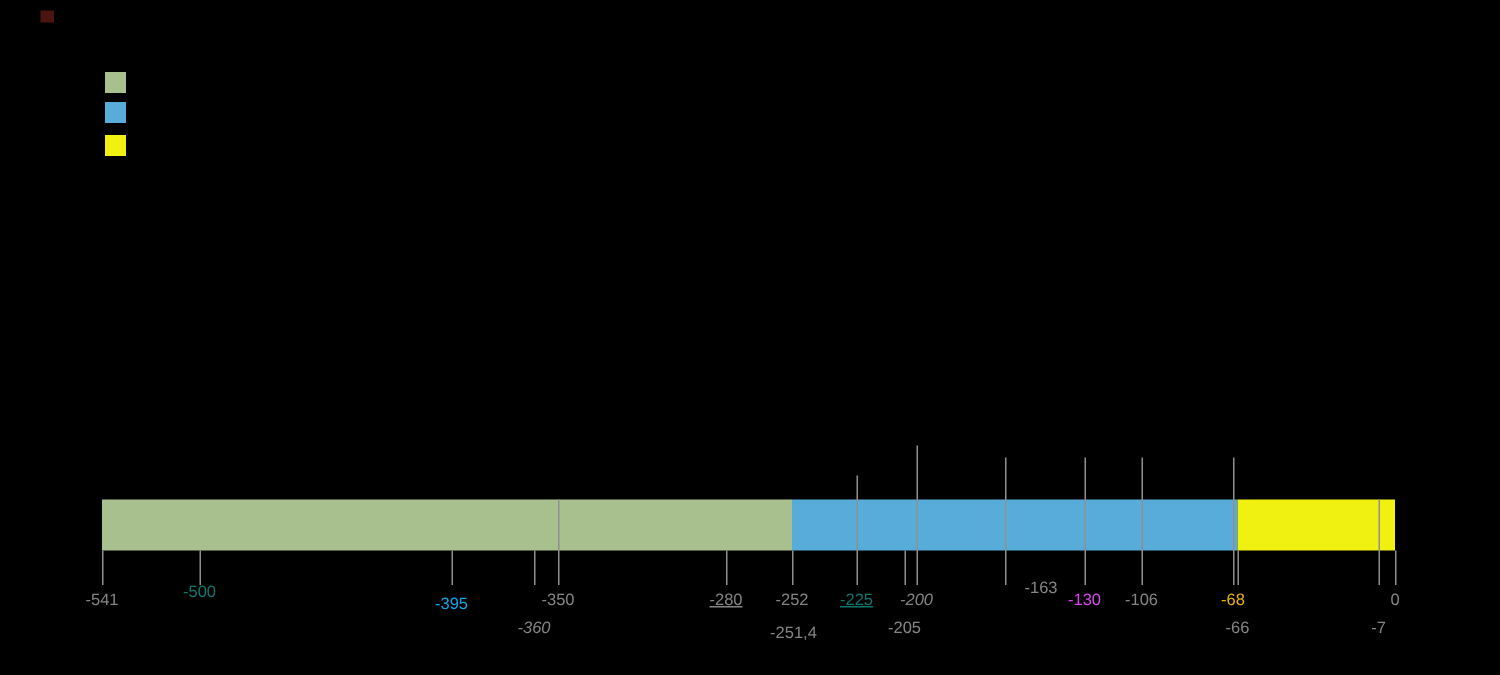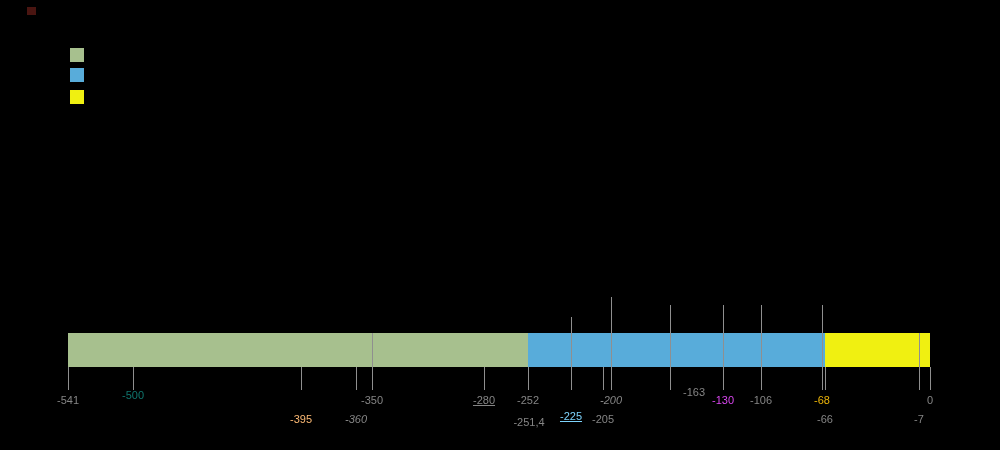--- a/index.html
+++ b/index.html
@@ -62,32 +62,32 @@
     </div>
   <div id="chart">
       <div class="bar-seg" style="left: 68px; top: 333px; width: 460.477px; height: 34px; background: rgb(167, 192, 142);"></div>
       <div class="bar-seg" style="left: 528.477px; top: 333px; width: 296.362px; height: 34px; background: rgb(88, 172, 218);"></div>
       <div class="bar-seg" style="left: 824.839px; top: 333px; width: 105.161px; height: 34px; background: rgb(240, 240, 17);"></div>
       <div class="tick-line" style="left: 68px; top: 367px; height: 23px; background: rgb(143, 143, 143);"></div>
       <div class="tick-label" style="left: 68px; top: 392px; color: rgb(133, 133, 133);">-541</div>
       <div class="tick-line" style="left: 133px; top: 367px; height: 23px; background: rgb(143, 143, 143);"></div>
       <div class="tick-label" style="left: 133px; top: 387px; color: #0f766e; text-align: center;">-500</div>
       <div class="tick-line" style="left: 301px; top: 367px; height: 23px; background: rgb(143, 143, 143);"></div>
-      <div class="tick-label" style="left: 301px; top: 411px; color: #fdba74;">-395</div>
+      <div class="tick-label" style="left: 301px; top: 395px; color: #0ea5e9;">-395</div>
       <div class="tick-line" style="left: 356px; top: 367px; height: 23px; background: rgb(143, 143, 143);"></div>
       <div class="tick-label" style="left: 356px; top: 411px; color: rgb(133, 133, 133); font-style: italic;">-360</div>
       <div class="tick-line" style="left: 372px; top: 333px; height: 57px; background: rgb(143, 143, 143);"></div>
       <div class="tick-label" style="left: 372px; top: 392px; color: rgb(133, 133, 133);">-350</div>
       <div class="tick-line" style="left: 484px; top: 367px; height: 23px; background: rgb(143, 143, 143);"></div>
       <div class="tick-label" style="left: 484px; top: 392px; color: rgb(133, 133, 133); text-decoration: underline;">-280</div>
       <div class="tick-line" style="left: 528px; top: 367px; height: 23px; background: rgb(143, 143, 143);"></div>
       <div class="tick-label" style="left: 528px; top: 392px; color: rgb(133, 133, 133);">-252</div>
       <div class="tick-label" style="left: 529px; top: 414px; color: rgb(133, 133, 133);">-251,4</div>
       <div class="tick-line" style="left: 571px; top: 317px; height: 73px; background: rgb(143, 143, 143);"></div>
-      <div class="tick-label" style="left: 571px; top: 408px; color: #7dd3fc; text-decoration: underline;">-225</div>
+      <div class="tick-label" style="left: 571px; top: 392px; color: #0f766e; text-decoration: underline;">-225</div>
       <div class="tick-line" style="left: 603px; top: 367px; height: 23px; background: rgb(143, 143, 143);"></div>
       <div class="tick-label" style="left: 603px; top: 411px; color: rgb(133, 133, 133);">-205</div>
       <div class="tick-line" style="left: 611px; top: 297px; height: 93px; background: rgb(143, 143, 143);"></div>
       <div class="tick-label" style="left: 611px; top: 392px; color: rgb(133, 133, 133); font-style: italic;">-200</div>
       <div class="tick-line" style="left: 670px; top: 305px; height: 85px; background: rgb(143, 143, 143);"></div>
       <div class="tick-label" style="left: 670px; top: 384px; color: rgb(133, 133, 133); margin-left: 24px;">-163</div>
       <div class="tick-line" style="left: 723px; top: 305px; height: 85px; background: rgb(143, 143, 143);"></div>
       <div class="tick-label" style="left: 723px; top: 392px; color: #d946ef;">-130</div>
       <div class="tick-line" style="left: 761px; top: 305px; height: 85px; background: rgb(143, 143, 143);"></div>
       <div class="tick-label" style="left: 761px; top: 392px; color: rgb(133, 133, 133);">-106</div>

